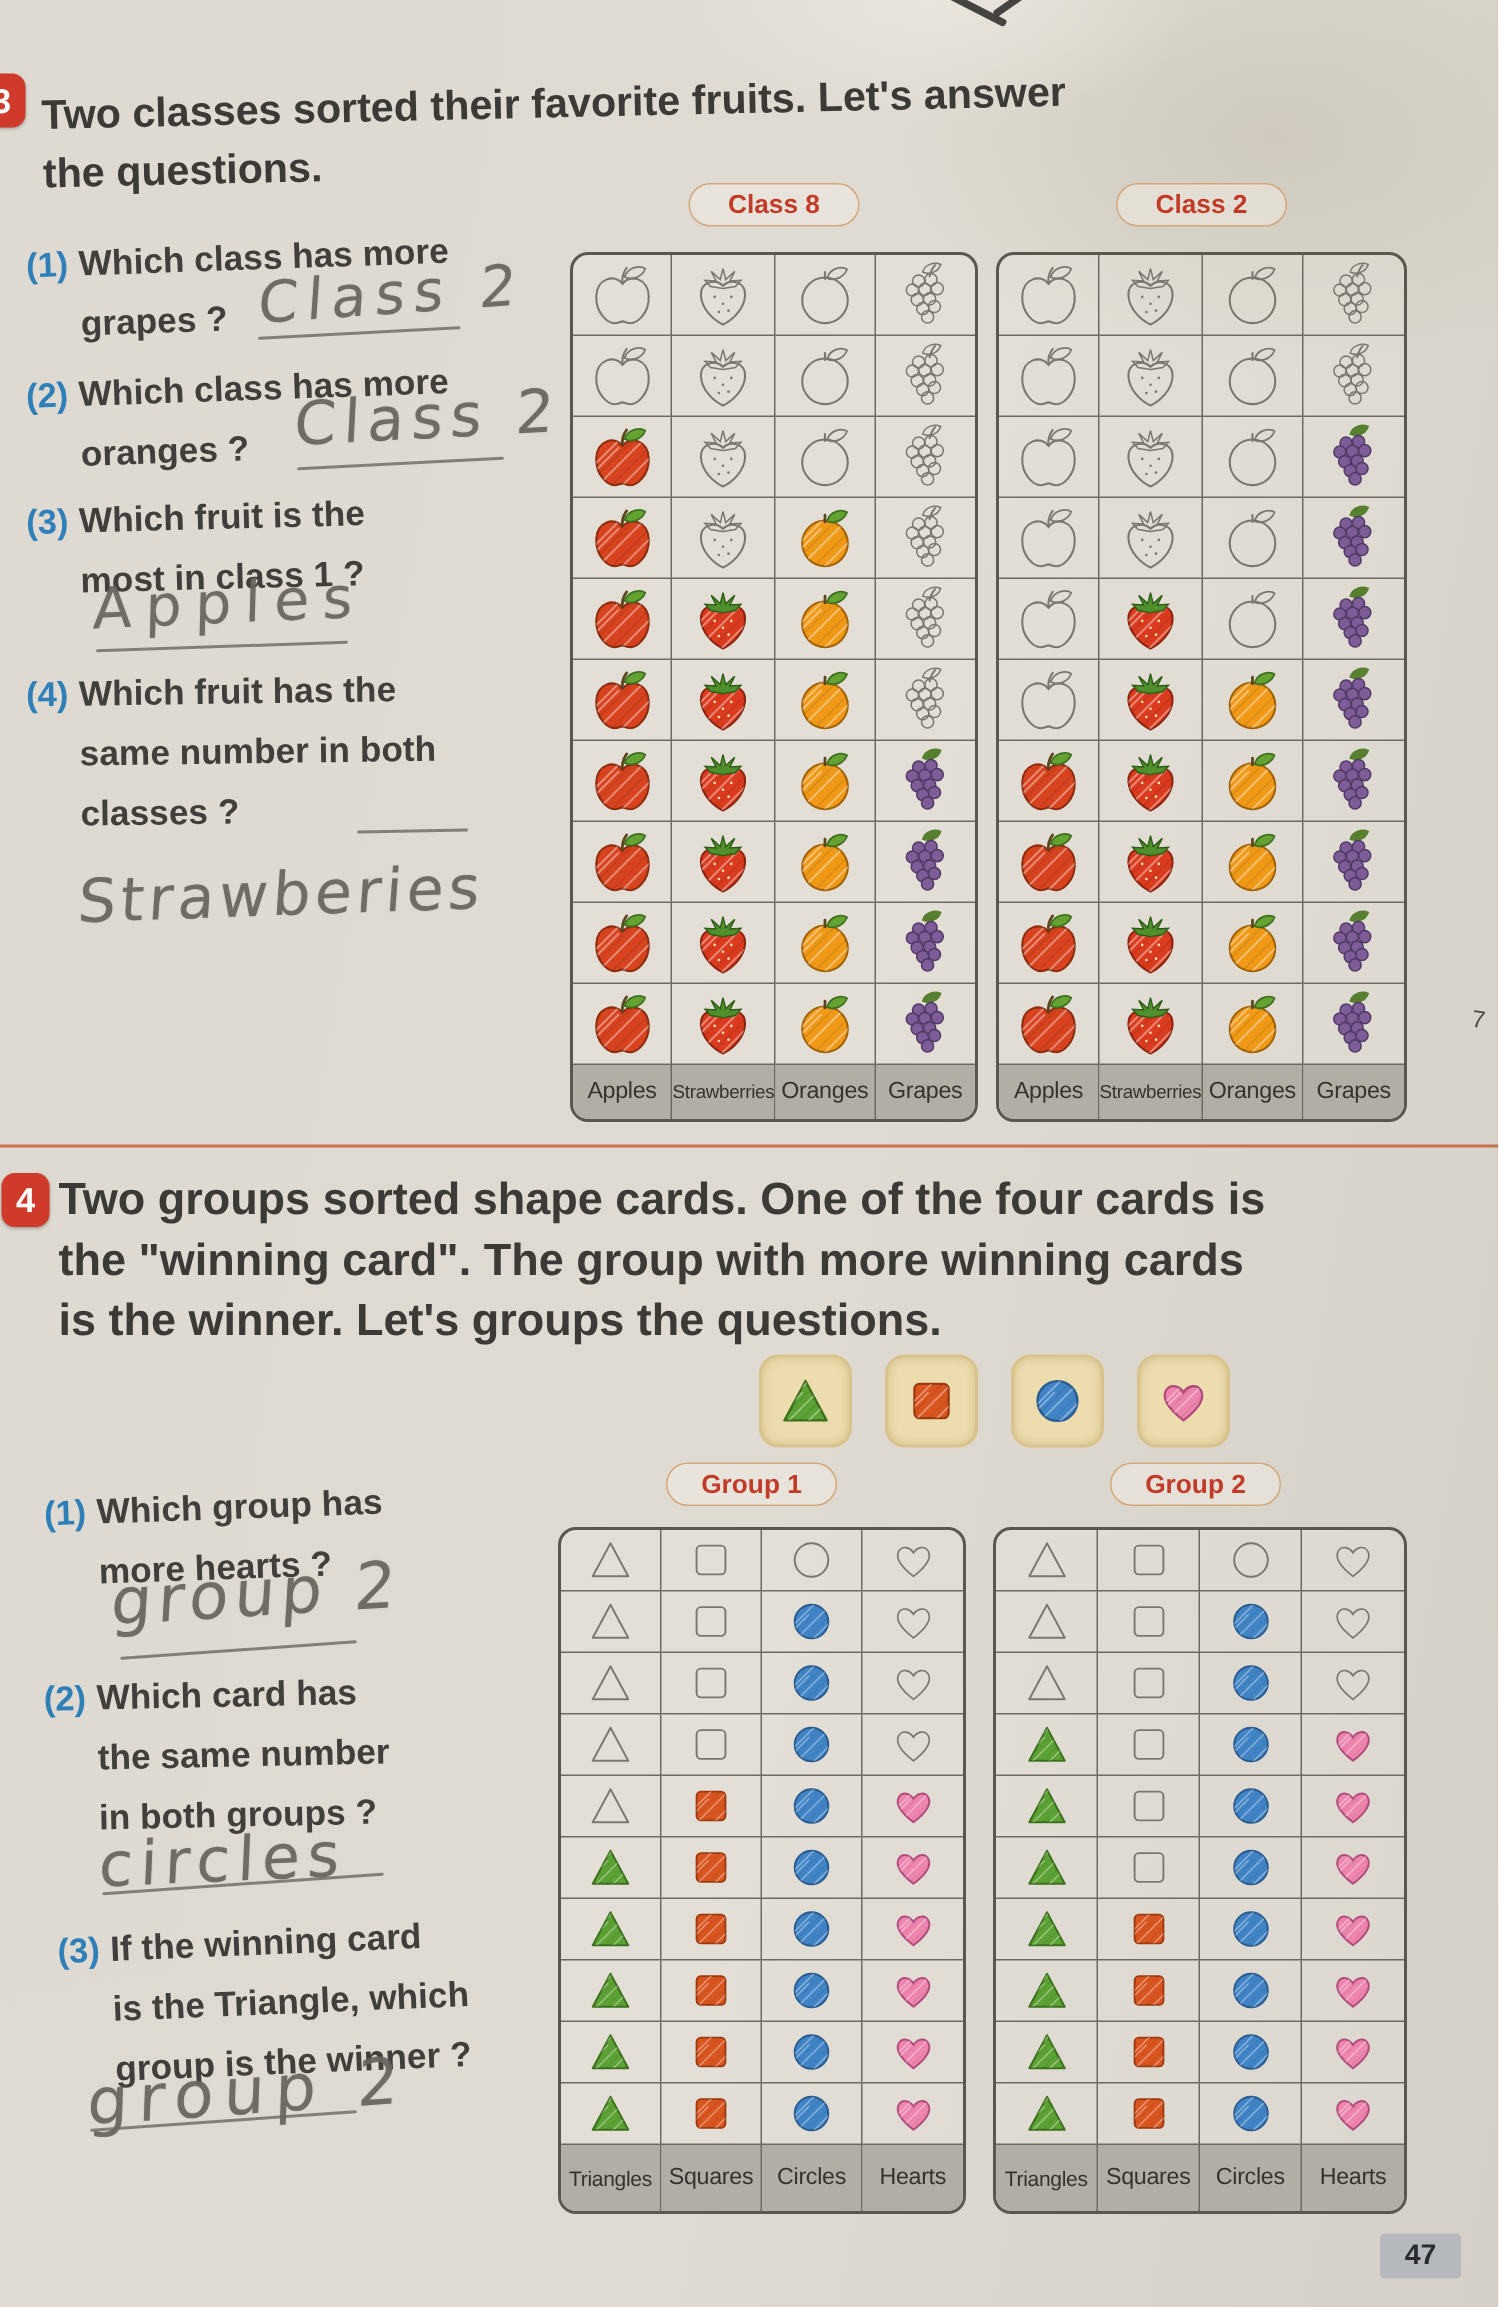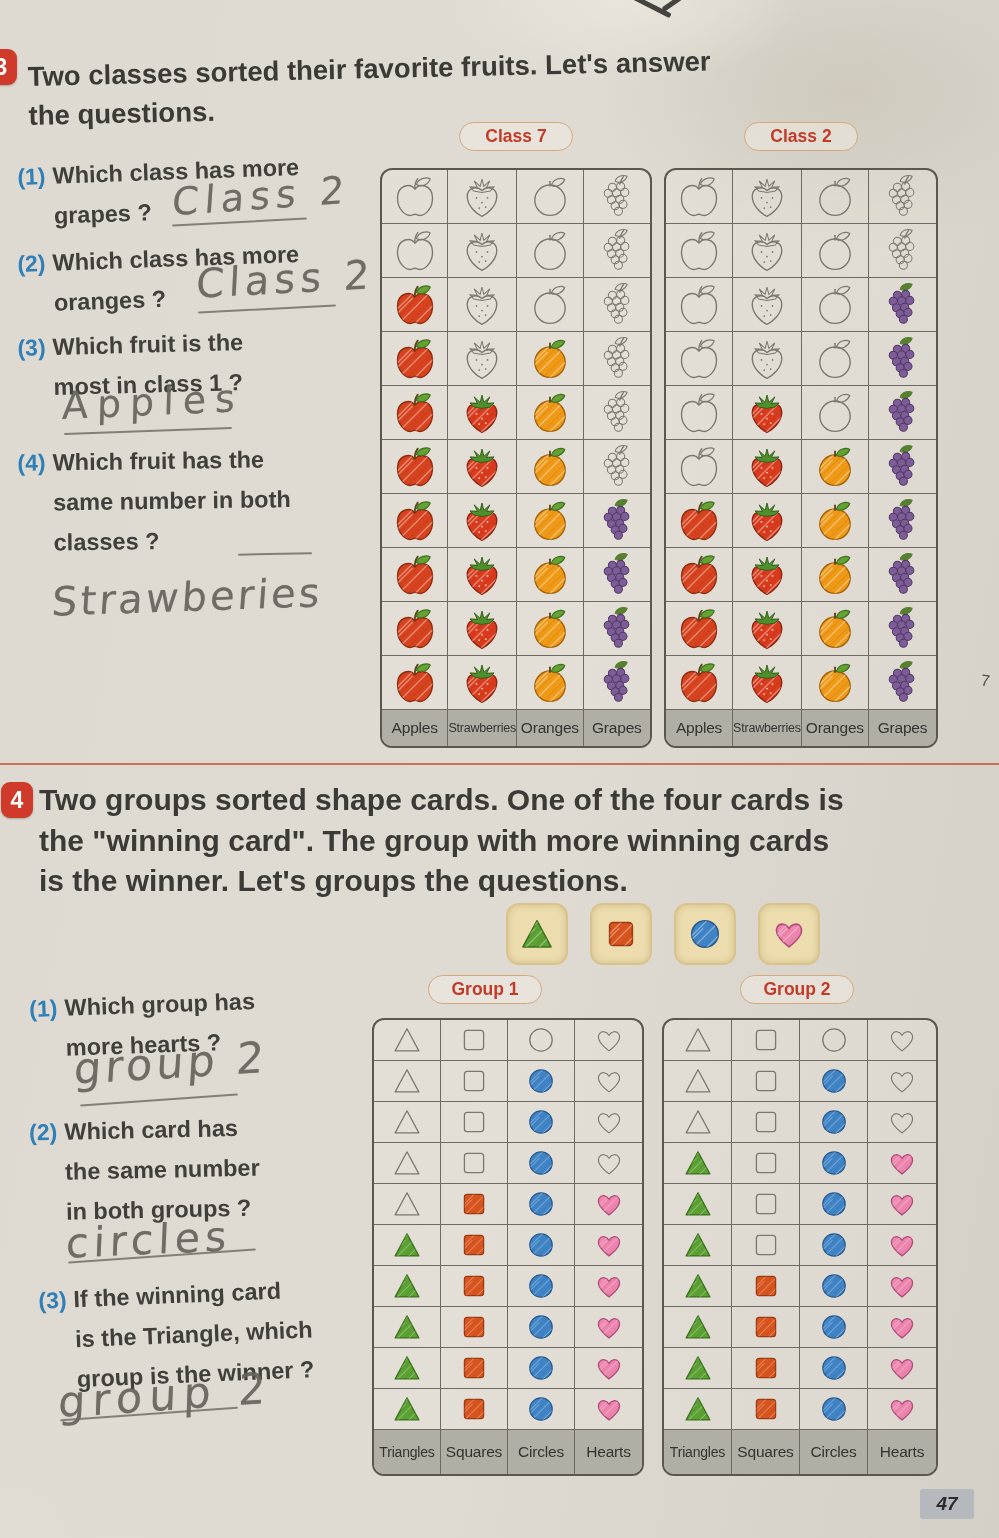--- a/index.html
+++ b/index.html
@@ -46,21 +46,21 @@
   .l3{left:64px;top:430px;width:168px;transform:rotate(-2deg);}
   .l4{left:238px;top:553px;width:74px;transform:rotate(-1deg);}
   .l5{left:80px;top:1099px;width:158px;transform:rotate(-4deg);}
   .l6{left:68px;top:1255px;width:188px;transform:rotate(-4deg);}
   .l7{left:60px;top:1413px;width:178px;transform:rotate(-4deg);}
   
   .pill{position:absolute;width:112px;height:27px;border:1.6px solid #d5a87c;border-radius:15px;
     display:flex;align-items:center;justify-content:center;color:#c23a28;font-weight:700;
     font-size:17.5px;background:rgba(240,235,226,.55);}
   .p0{left:459px;top:122px;}.p1{left:744px;top:122px;}
-  .p2{left:428px;top:975px;}.p3{left:740px;top:975px;}
+  .p2{left:444px;top:975px;}.p3{left:740px;top:975px;}
   
   .chartbox{position:absolute;border:2px solid #5a574f;border-radius:12px;overflow:hidden;
     background:rgba(240,236,228,.25);}
   .c0{left:380px;top:168px;width:268px;}
   .c1{left:664px;top:168px;width:270px;}
   .c2{left:372px;top:1018px;width:268px;}
   .c3{left:662px;top:1018px;width:272px;}
   .grid{display:grid;grid-template-columns:repeat(4,1fr);}
   .cell{display:flex;align-items:center;justify-content:center;
     border-right:1px solid #6e6a63;border-bottom:1px solid #6e6a63;}
@@ -75,21 +75,21 @@
   .shape .icon{width:32px;height:32px;}
   
   .cards{position:absolute;left:506px;top:903px;display:flex;gap:22px;}
   .tile{width:58px;height:58px;border-radius:13px;background:#ecdcae;border:2px solid #d9c28b;
     display:flex;align-items:center;justify-content:center;box-shadow:inset 0 0 6px rgba(160,130,60,.35);}
   .tile svg{width:38px;height:38px;}
   
   .divider{position:absolute;left:0;top:763px;width:999px;height:2px;background:#c2613c;opacity:.85;}
   .pagenum{position:absolute;left:920px;top:1489px;width:54px;height:30px;background:#b5b8bd;
     border-radius:3px;display:flex;align-items:center;justify-content:center;
-    font-size:19px;font-weight:700;color:#2c2c2e;font-style:italic;}
+    font-size:19px;font-weight:700;color:#2c2c2e;}
   .stray{position:absolute;background:#45433f;border-radius:2px;}
   .stray-a{left:627px;top:3px;width:46px;height:5px;transform:rotate(27deg);}
   .stray-b{left:661px;top:1px;width:22px;height:5px;transform:rotate(-35deg);}
   .stray-c{position:absolute;left:981px;top:672px;color:#4a4a48;font-size:16px;transform:rotate(8deg);}
 </style>
 </head>
 <body>
 
 <div class="page">
 
@@ -135,21 +135,21 @@
 
   <div class="hw hw1">Class 2</div>
   <div class="hw hw2">Class 2</div>
   <div class="hw hw3">Apples</div>
   <div class="hw hw4">Strawberies</div>
   <div class="ans-line l1"></div>
   <div class="ans-line l2"></div>
   <div class="ans-line l3"></div>
   <div class="ans-line l4"></div>
 
-  <div class="pill p0">Class 7</div>
+  <div class="pill p0">Class 8</div>
   <div class="pill p1">Class 2</div>
   <div class="chartbox fruit c0">
       <div class="grid">
         <div class="cell">
           <svg viewBox="0 0 100 100" class="icon">
             <path d="M50 33 C39 18 13 25 12 51 C11 75 29 92 41 90 C45.5 89.3 47.5 87.5 50 87.5 C52.5 87.5 54.5 89.3 59 90 C71 92 89 75 88 51 C87 25 61 18 50 33 Z" fill="none" stroke="#7b776f" stroke-width="3"></path>
             <path d="M50 31 C49 23 51 17 56 10" stroke="#7b776f" stroke-width="3" fill="none" stroke-linecap="round"></path>
             <path d="M53 23 C58 8 76 6 83 11 C79 23 64 29 53 23 Z" fill="none" stroke="#7b776f" stroke-width="2.5"></path>
           </svg>
         </div>

